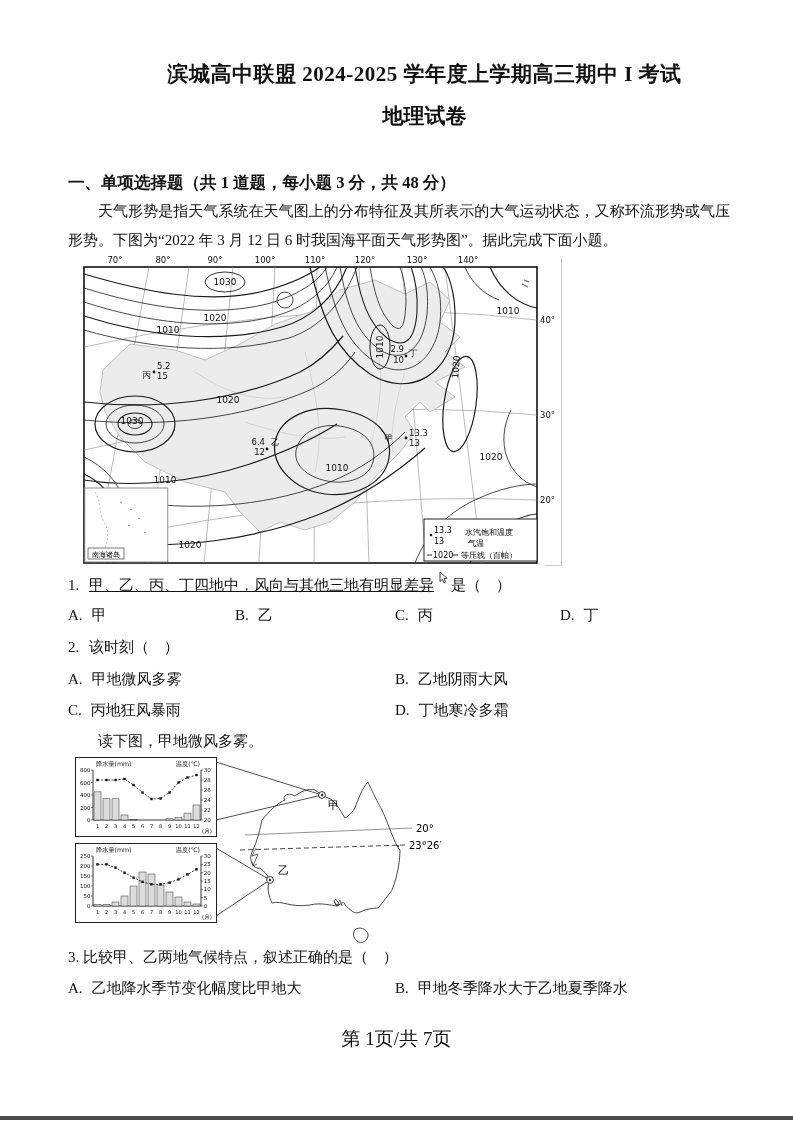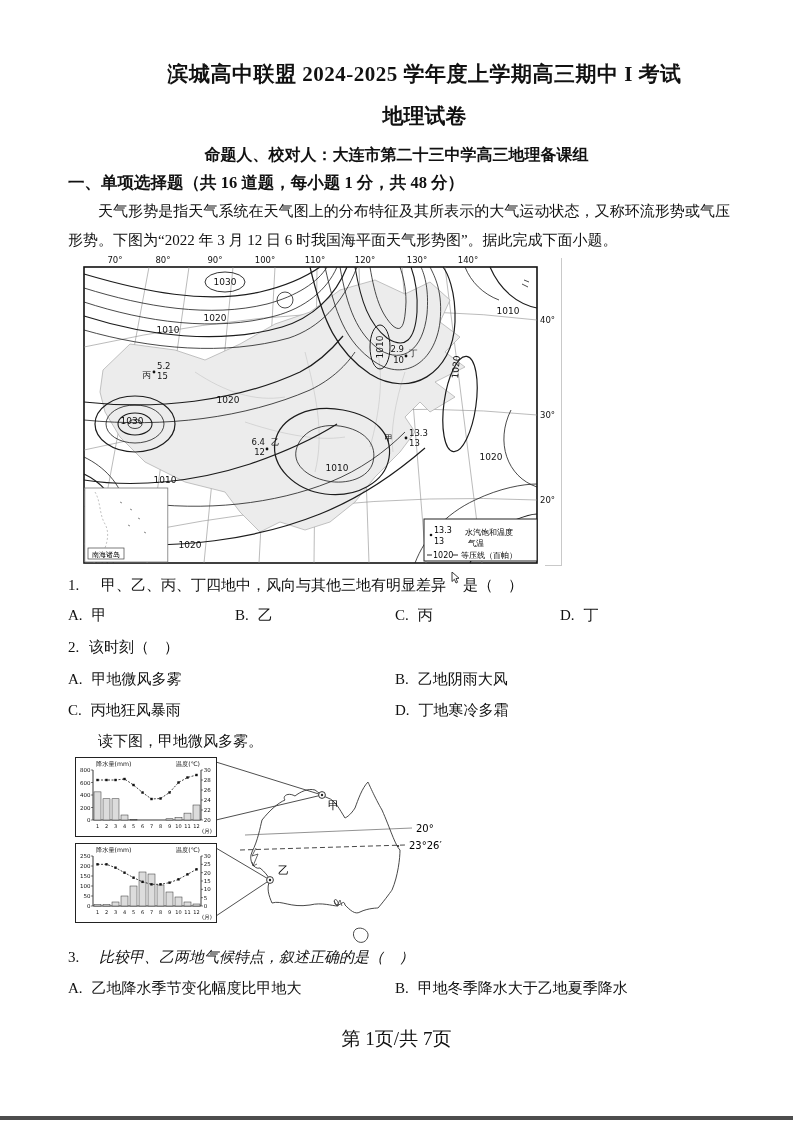--- a/index.html
+++ b/index.html
@@ -23,22 +23,21 @@
   svg text.cjk{font-family:"Liberation Serif","DejaVu Serif",serif;}
   .cursor-glyph{display:inline-block;position:relative;top:-6px;margin:0 3px 0 5px;}
 </style>
 </head>
 <body>
 
 <div id="page">
 
   <div class="abs title" style="top:60px;left:0;margin-left:28px;">滨城高中联盟 2024-2025 学年度上学期高三期中 I 考试</div>
   <div class="abs subtitle" style="top:102px;left:0;padding-left:28px;">地理试卷</div>
-  <div class="abs authors" style="top:145px;left:0;">命题人、校对人：大连市第二十三中学高三地理备课组</div>
-  <div class="abs section" style="top:172px;left:68px;">一、单项选择题（共 16 道题，每小题 1 分，共 48 分）</div>
+  <div class="abs section" style="top:172px;left:68px;">一、单项选择题（共 1 道题，每小题 3 分，共 48 分）</div>
 
   <div class="abs body-text intro" style="top:197px;left:68px;">天气形势是指天气系统在天气图上的分布特征及其所表示的大气运动状态，又称环流形势或气压形势。下图为“2022 年 3 月 12 日 6 时我国海平面天气形势图”。据此完成下面小题。</div>
 
   <svg class="abs" style="top:252px;left:75px;" width="495" height="318" viewBox="0 0 495 318">
 
     <g font-size="8.5" fill="#111" text-anchor="middle">
       <text x="40" y="11">70°</text>
       <text x="88" y="11">80°</text>
       <text x="140" y="11">90°</text>
       <text x="190" y="11">100°</text>
@@ -172,21 +171,21 @@
       <text x="465" y="166">30°</text>
       <text x="465" y="251">20°</text>
     </g>
   </svg>
 
   <div class="frame-line" style="left:561px;top:258px;width:1px;height:308px;"></div>
   <div class="frame-line" style="left:545px;top:565px;width:17px;height:1px;"></div>
 
   <div class="abs qline" style="top:576px;left:68px;">
     <span>1.</span>
-    <span style="margin-left:18px;">甲、乙、丙、丁四地中，风向与其他三地有明显差异</span><span class="cursor-glyph"><svg width="9" height="12" viewBox="0 0 9 12">
+    <span style="margin-left:6px;text-decoration:underline;">甲、乙、丙、丁四地中，风向与其他三地有明显差异</span><span class="cursor-glyph"><svg width="9" height="12" viewBox="0 0 9 12">
           <path d="M1,0 L1,9.5 L3.4,7.3 L5,11 L6.6,10.2 L5,6.6 L8,6.2 Z" fill="#fff" stroke="#222" stroke-width="0.9"></path>
         </svg></span><span>是（　）</span>
   </div>
   <div>
     <span class="abs opt" style="top:606px;left:68px;"><span class="lbl">A.</span><span>甲</span></span>
     <span class="abs opt" style="top:606px;left:235px;"><span class="lbl">B.</span><span>乙</span></span>
     <span class="abs opt" style="top:606px;left:395px;"><span class="lbl">C.</span><span>丙</span></span>
     <span class="abs opt" style="top:606px;left:560px;"><span class="lbl">D.</span><span>丁</span></span>
   </div>
 
@@ -367,21 +366,21 @@
         <text x="111.5" y="69.5" text-anchor="middle" font-size="5" fill="#111">11</text>
         <text x="120.5" y="69.5" text-anchor="middle" font-size="5" fill="#111">12</text>
         <text x="131" y="74.5" text-anchor="middle" font-size="5.5" fill="#111">(月)</text>
         <text x="20" y="8" text-anchor="start" font-size="6.2" fill="#111">降水量(mm)</text>
         <text x="124" y="8" text-anchor="end" font-size="6.2" fill="#111">温度(℃)</text>
       </svg>
   </div>
 
   <div class="abs qline" style="top:948px;left:68px;">
     <span>3.</span>
-    <span style="margin-left:16px;font-style:italic;">比较甲、乙两地气候特点，叙述正确的是（　）</span>
+    <span style="margin-left:0;">比较甲、乙两地气候特点，叙述正确的是（　）</span>
   </div>
   <div>
     <span class="abs opt" style="top:979px;left:68px;"><span class="lbl">A.</span><span>乙地降水季节变化幅度比甲地大</span></span>
     <span class="abs opt" style="top:979px;left:395px;"><span class="lbl">B.</span><span>甲地冬季降水大于乙地夏季降水</span></span>
   </div>
 
   <div class="abs footer" style="top:1026px;left:0;">第 1页/共 7页</div>
 
   <div class="bottom-edge" style="top:1116px;"></div>
 </div>

